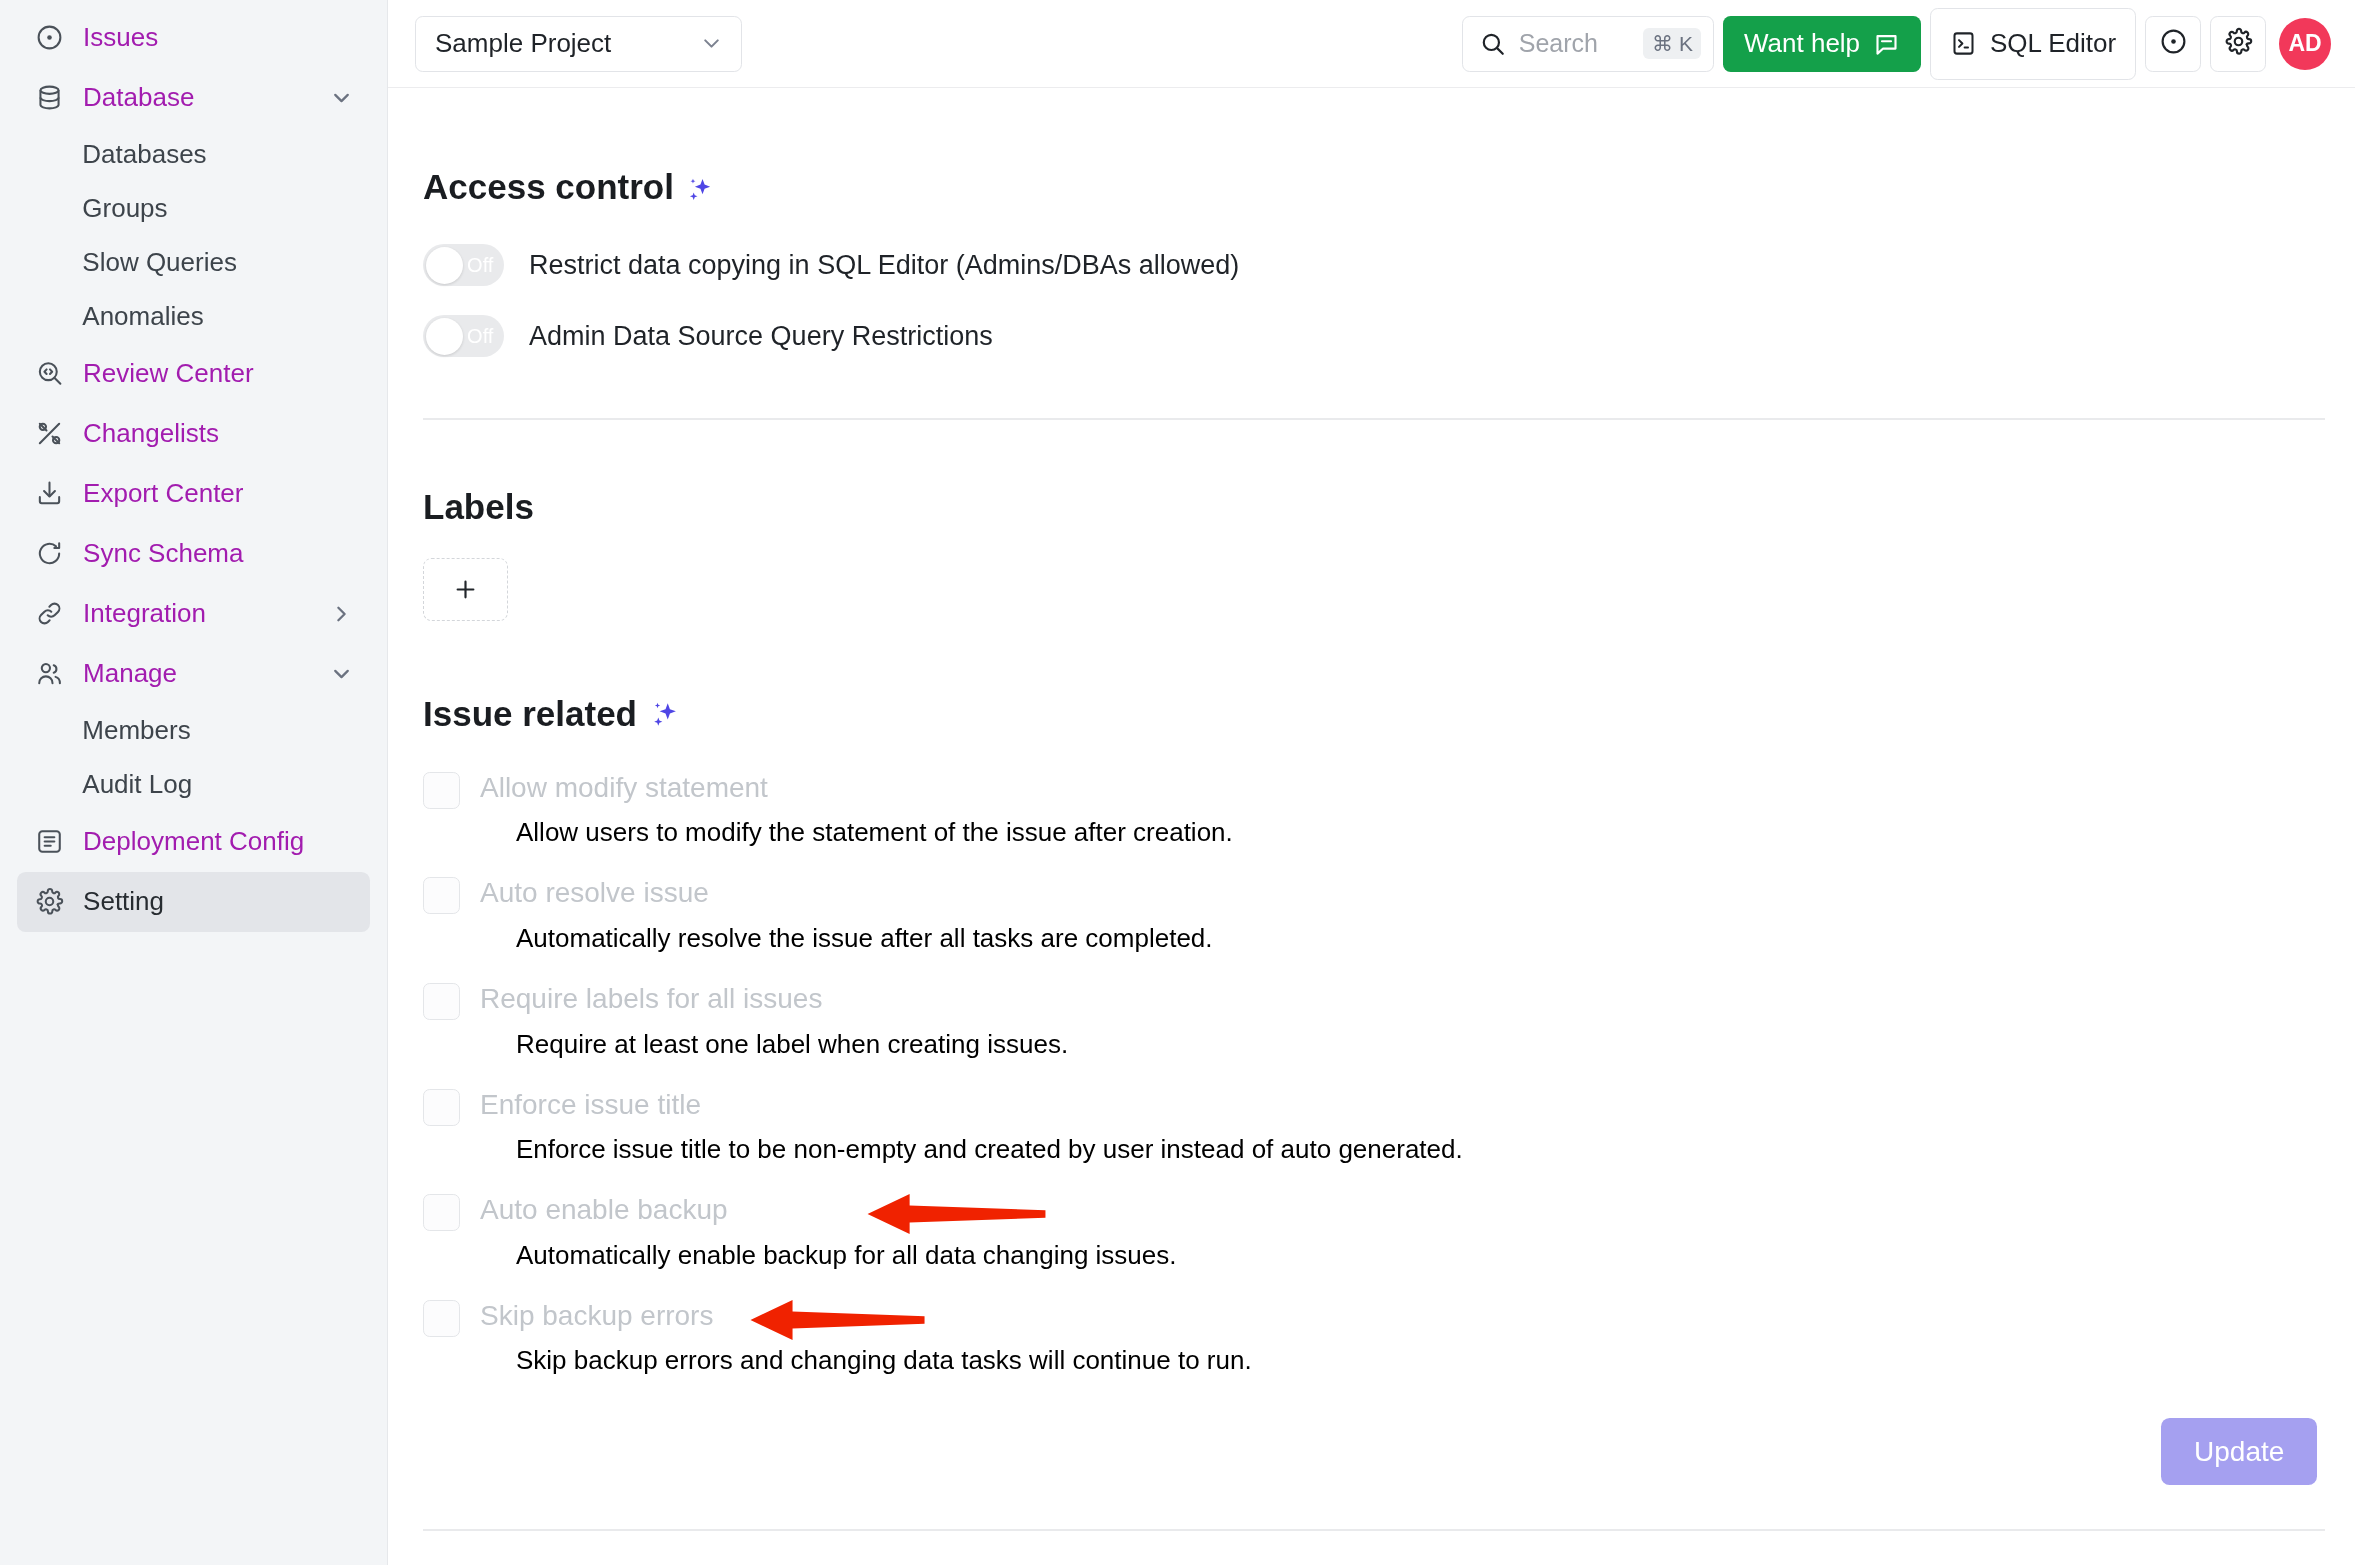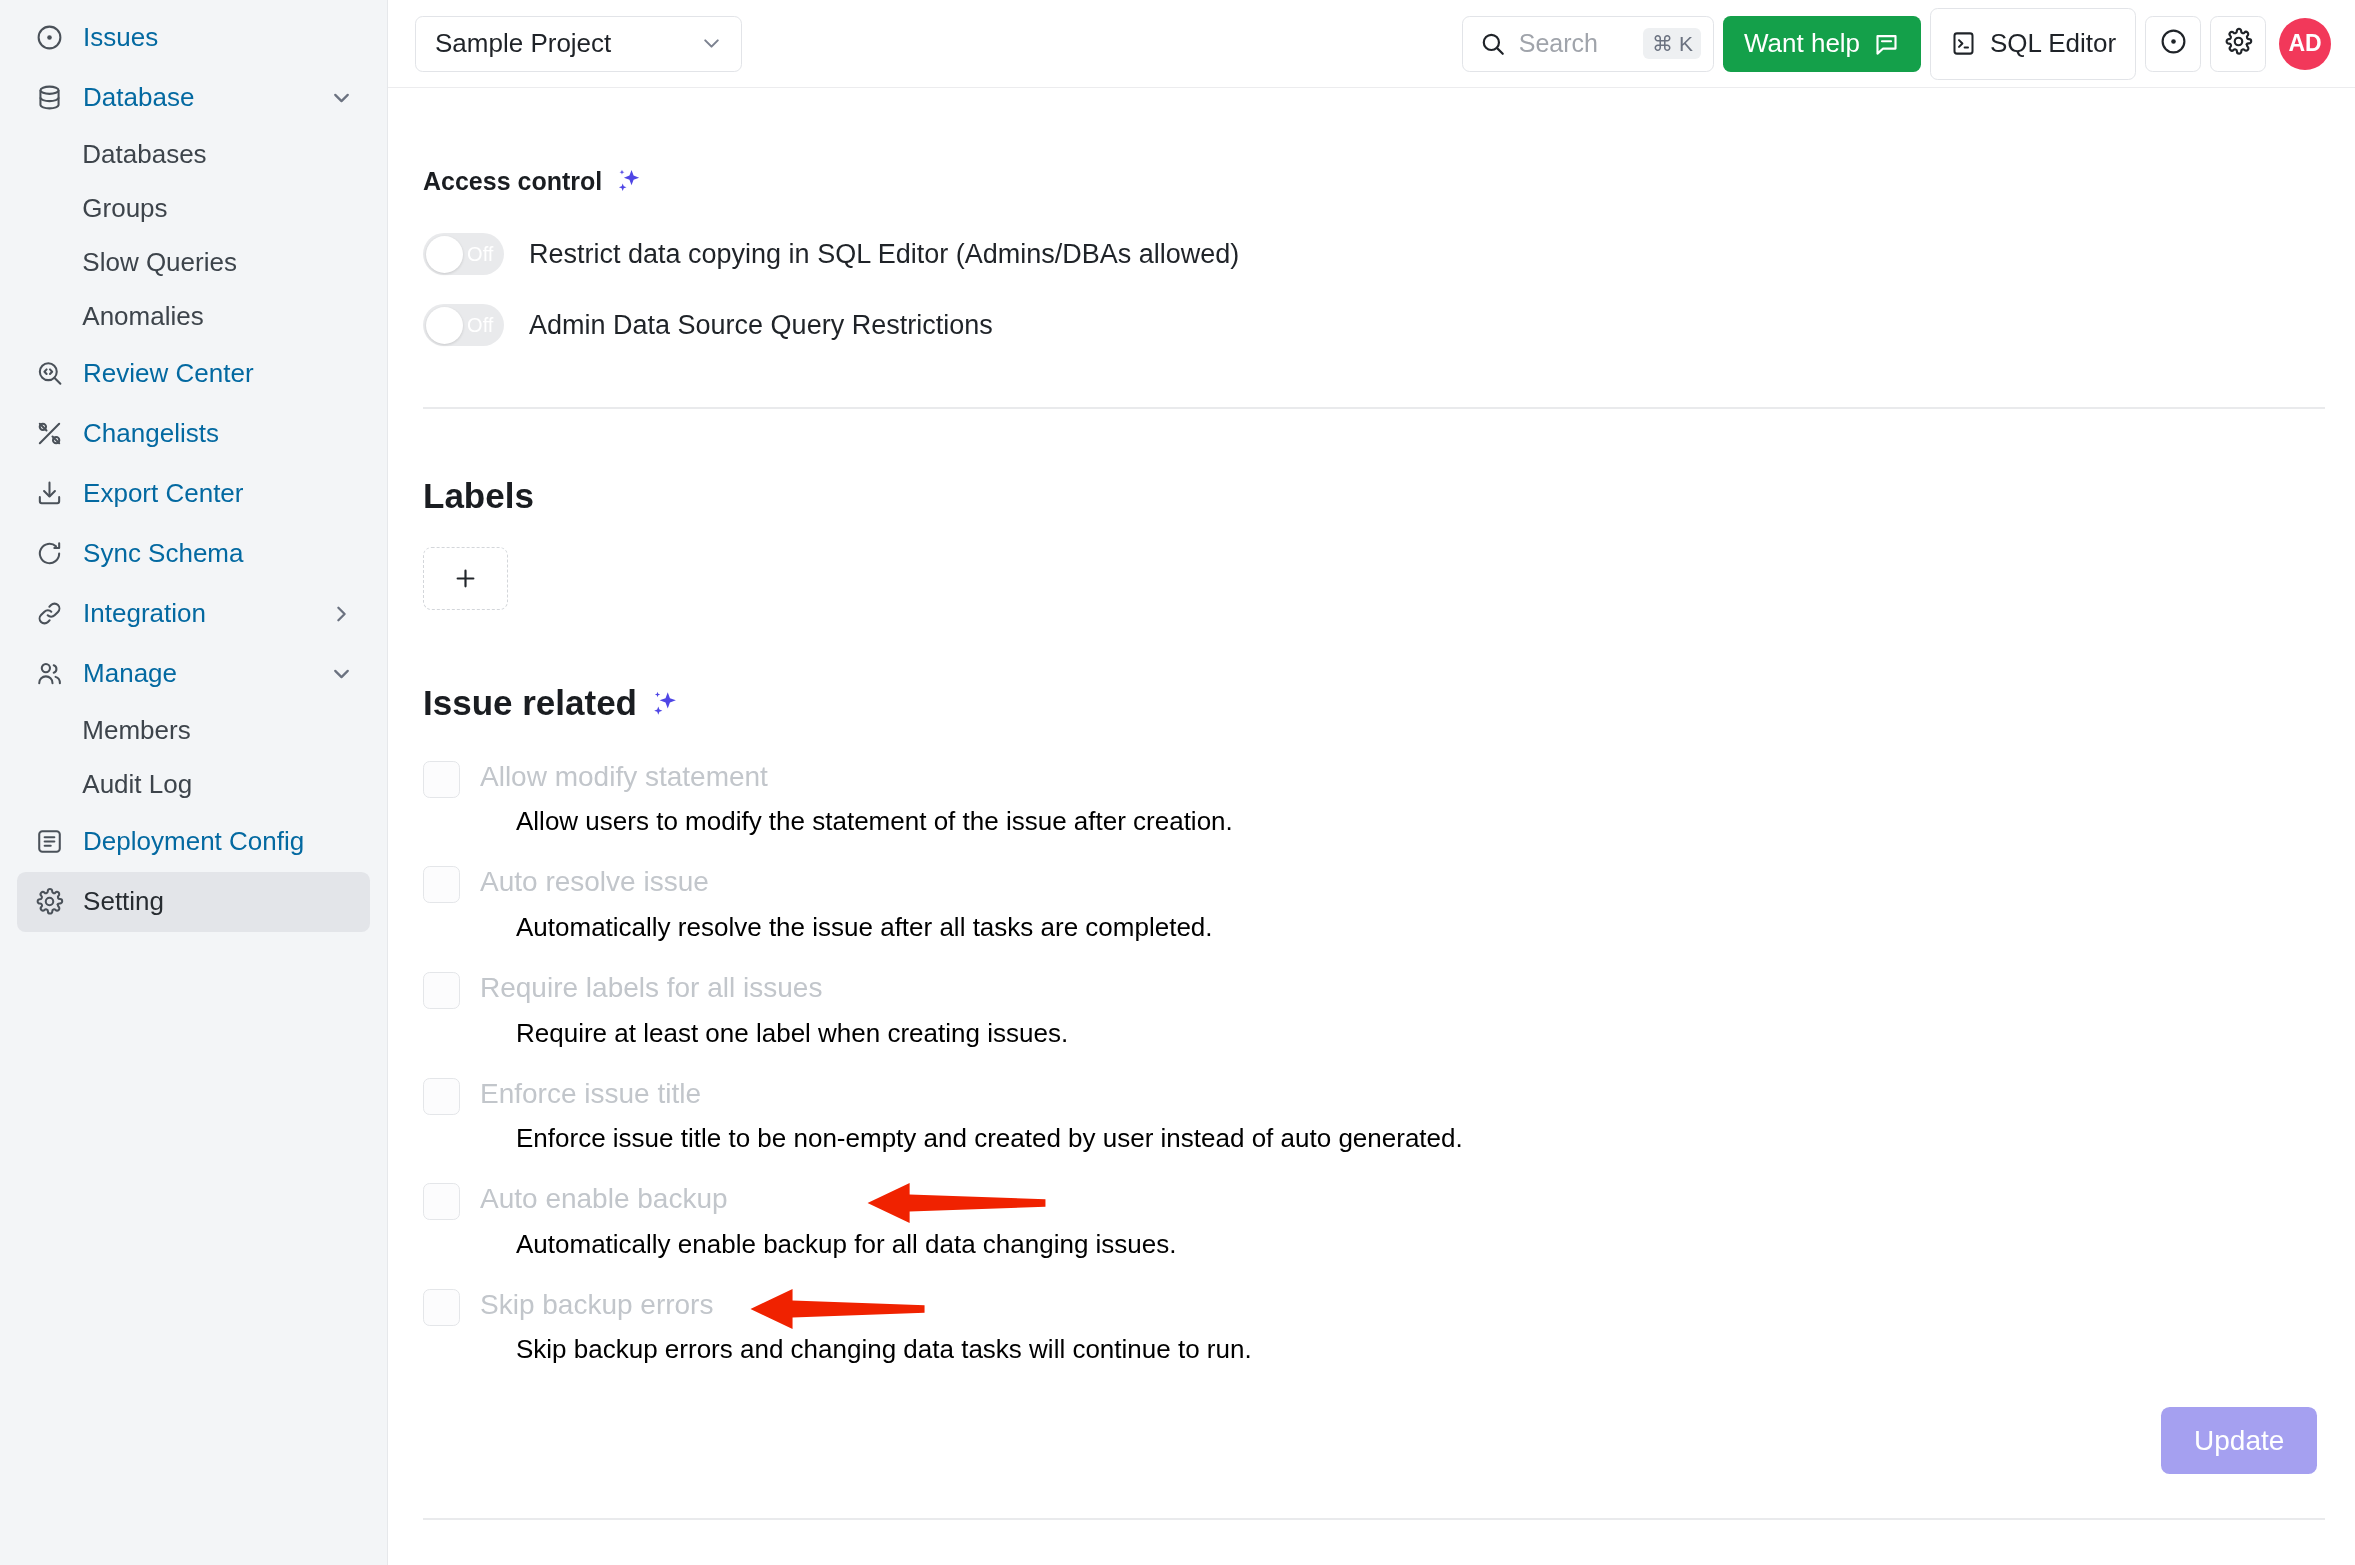--- a/index.html
+++ b/index.html
@@ -39,21 +39,21 @@
     cursor: pointer;
     position: relative;
   }
   .nav-item.active { background: #e3e5e9; }
   .nav-icon {
     width: 37px; height: 37px; flex: 0 0 37px;
     display: flex; align-items: center; justify-content: center;
     margin-right: 15.4px;
     color: #4a5159;
   }
-  .nav-label { font-size: 26px; color: #0369a1; white-space: nowrap; }
+  .nav-label { font-size: 26px; color: #a21caf; white-space: nowrap; }
   .nav-item.active .nav-label { color: #272c31; }
   .nav-chev {
     position: absolute; right: 15.4px; top: 50%; transform: translateY(-50%);
     width: 25px; height: 25px; color: #6b7280;
   }
   .nav-sub {
     display: flex; align-items: center;
     height: 54px;
     padding-left: 65px;
     border-radius: 8.6px;
@@ -123,21 +123,21 @@
     width: 52px; height: 52px; border-radius: 50%;
     background: #f2385a; color: #fff;
     display: flex; align-items: center; justify-content: center;
     font-size: 23px; font-weight: 600; cursor: pointer;
     margin-left: 3.8px;
   }
 
   
   .content { flex: 1 1 auto; padding: 0 31px 0 35px; overflow: hidden; position: relative; }
   .section-title {
-    font-size: 25px; font-weight: 700; color: #1a1d21;
+    font-size: 35px; font-weight: 700; color: #1a1d21;
     display: flex; align-items: center; gap: 11.5px;
   }
   .section-title.big { font-size: 35px; }
   .sparkle { width: 29px; height: 29px; flex: 0 0 29px; }
 
   .toggle-row { display: flex; align-items: center; }
   .toggle {
     width: 81px; height: 42px; border-radius: 21px;
     background: #e9eaec; position: relative; cursor: pointer;
     flex: 0 0 81px;

